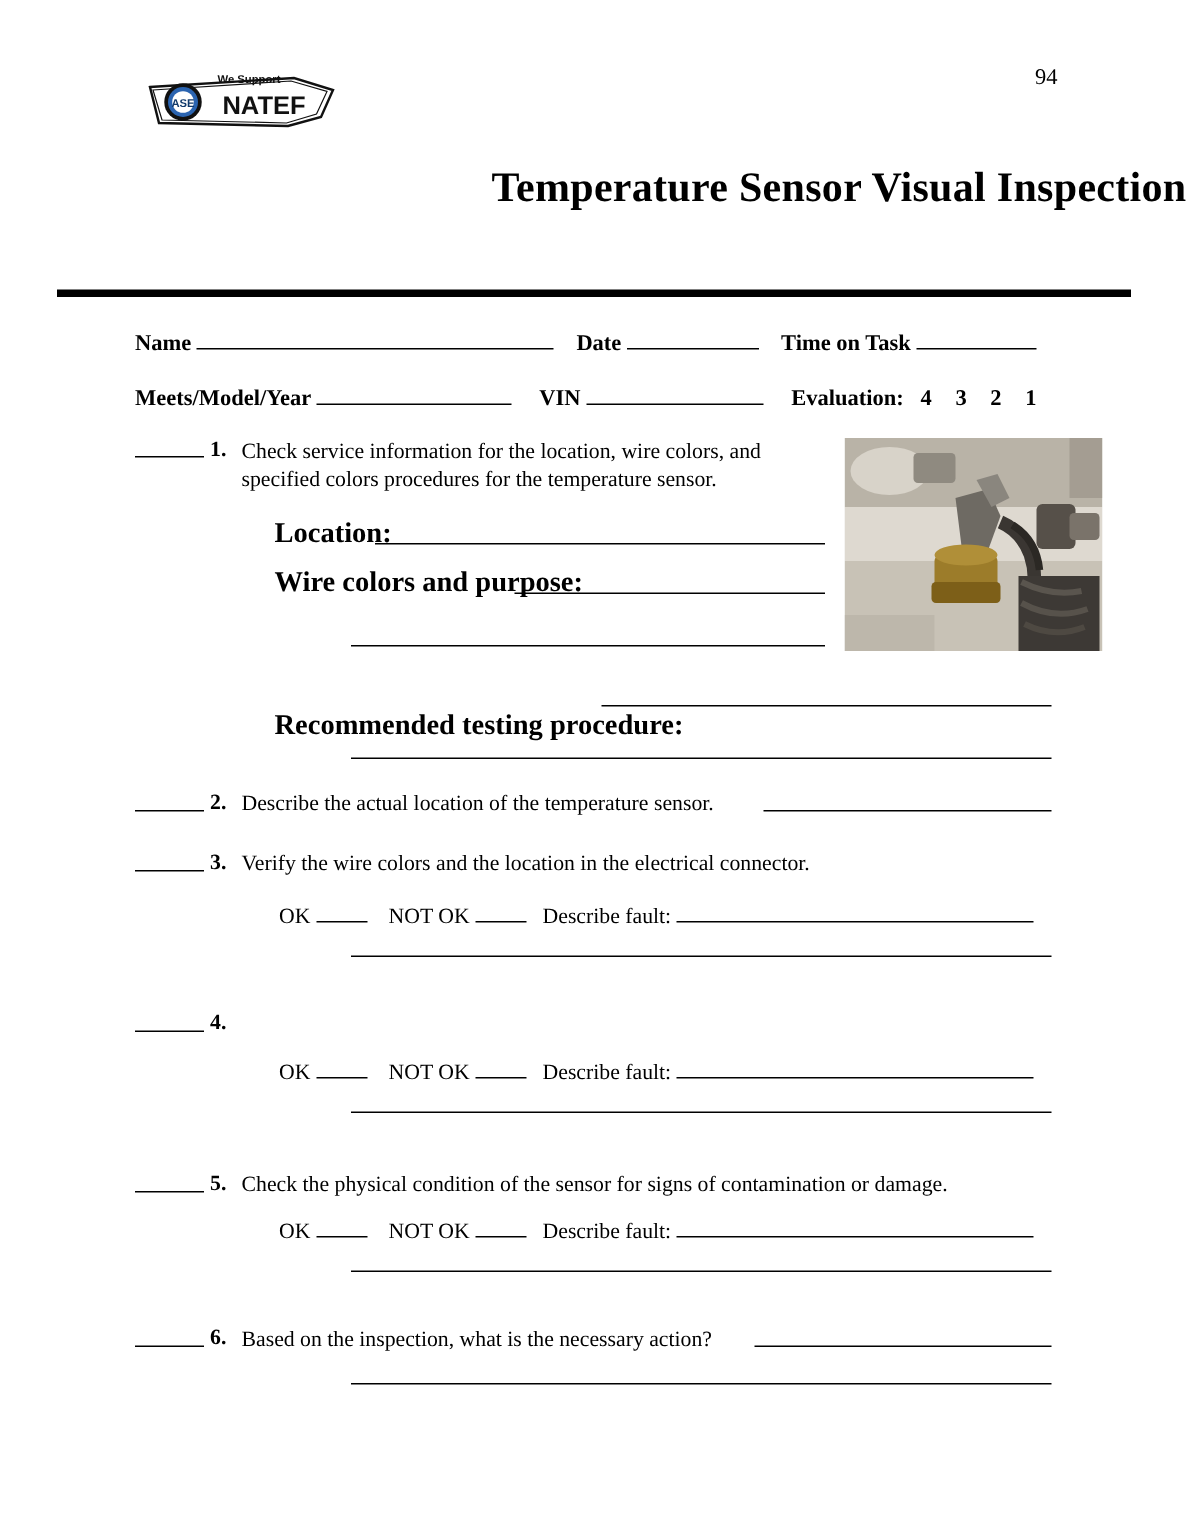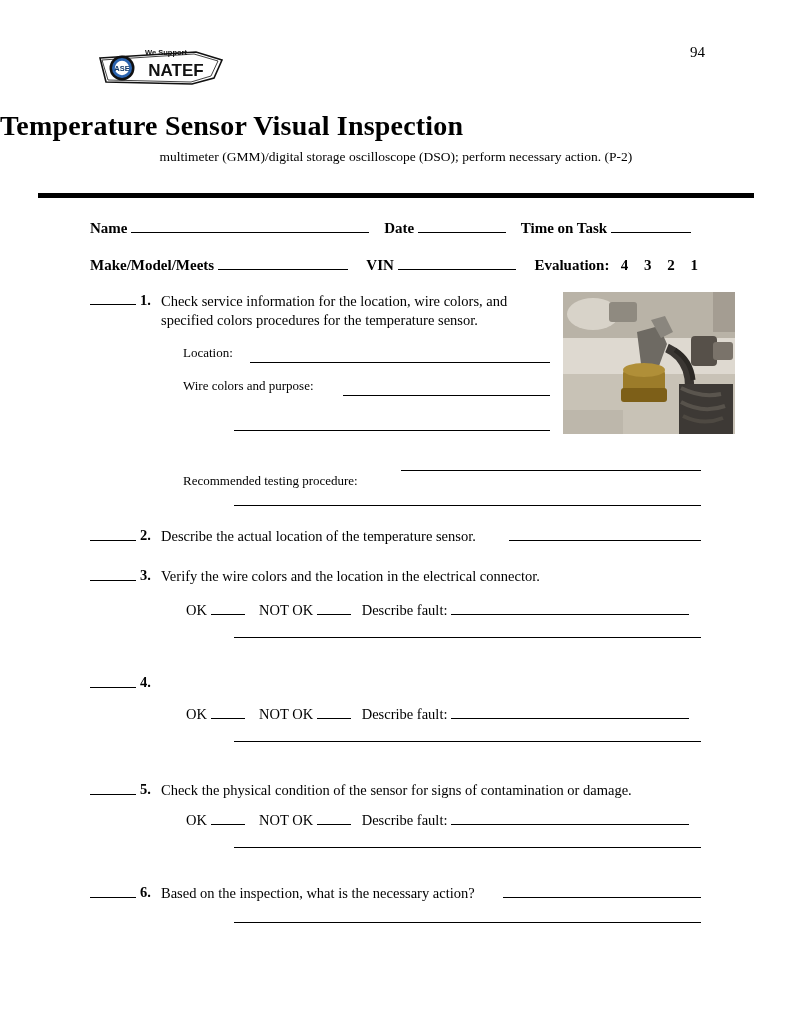--- a/index.html
+++ b/index.html
@@ -39,21 +39,21 @@
     width: 130px;
     height: 44px;
   }
   .logo svg { display:block; }
 
   .title {
     position: absolute;
     top: 110px;
     left: 0;
     width: 791px;
-    text-align: left;
+    text-align: right;
     font-size: 28px;
     font-weight: bold;
     font-family: "Liberation Serif", serif;
     letter-spacing: .2px;
   }
 
   .meets {
     position: absolute;
     top: 148px;
     left: 90px;
@@ -115,21 +115,22 @@
   }
 
   .fieldline {
     position: absolute;
     border-bottom: 1px solid #000;
     height: 0;
   }
 
   .sublabel {
     position: absolute;
-    font-size: 13px;
+    font-size: 19px;
+    font-weight: bold;
   }
 
   .okrow {
     position: absolute;
     font-size: 14.5px;
     white-space: nowrap;
   }
   .okrow .bold { font-weight: normal; }
 
   .photo {
@@ -161,38 +162,37 @@
         <text x="26" y="27" text-anchor="middle" font-family="Liberation Sans, sans-serif" font-size="7.5" font-weight="bold" fill="#123a6b">ASE</text>
       </g>
       <text x="70" y="11" text-anchor="middle" font-family="Liberation Sans, sans-serif" font-size="7.5" font-weight="bold" fill="#111">We Support</text>
       <text x="80" y="32" text-anchor="middle" font-family="Liberation Sans, sans-serif" font-size="17" font-weight="bold" fill="#111">NATEF</text>
     </svg>
   </div>
 
   <div class="title">Temperature Sensor Visual Inspection</div>
 
   <div class="meets">
-    <span class="line2">multimeter (GMM)/digital storage oscilloscope (DSO); perform necessary action.  (P-2)</span>
   </div>
 
   <div class="rule"></div>
 
   <div class="idrow r1">
     <span class="lbl">Name</span>
     <span class="ul" style="width:238px;"></span>
     &nbsp;&nbsp;
     <span class="lbl">Date</span>
     <span class="ul" style="width:88px;"></span>
     &nbsp;&nbsp;
     <span class="lbl">Time on Task</span>
     <span class="ul" style="width:80px;"></span>
   </div>
 
   <div class="idrow r2">
-    <span class="lbl">Make/Model/Meets</span>
+    <span class="lbl">Meets/Model/Year</span>
     <span class="ul" style="width:130px;"></span>
     &nbsp;&nbsp;&nbsp;
     <span class="lbl">VIN</span>
     <span class="ul" style="width:118px;"></span>
     &nbsp;&nbsp;&nbsp;
     <span class="lbl">Evaluation:</span>
     &nbsp;
     <span class="eval-nums">4   3   2   1</span>
   </div>
 

